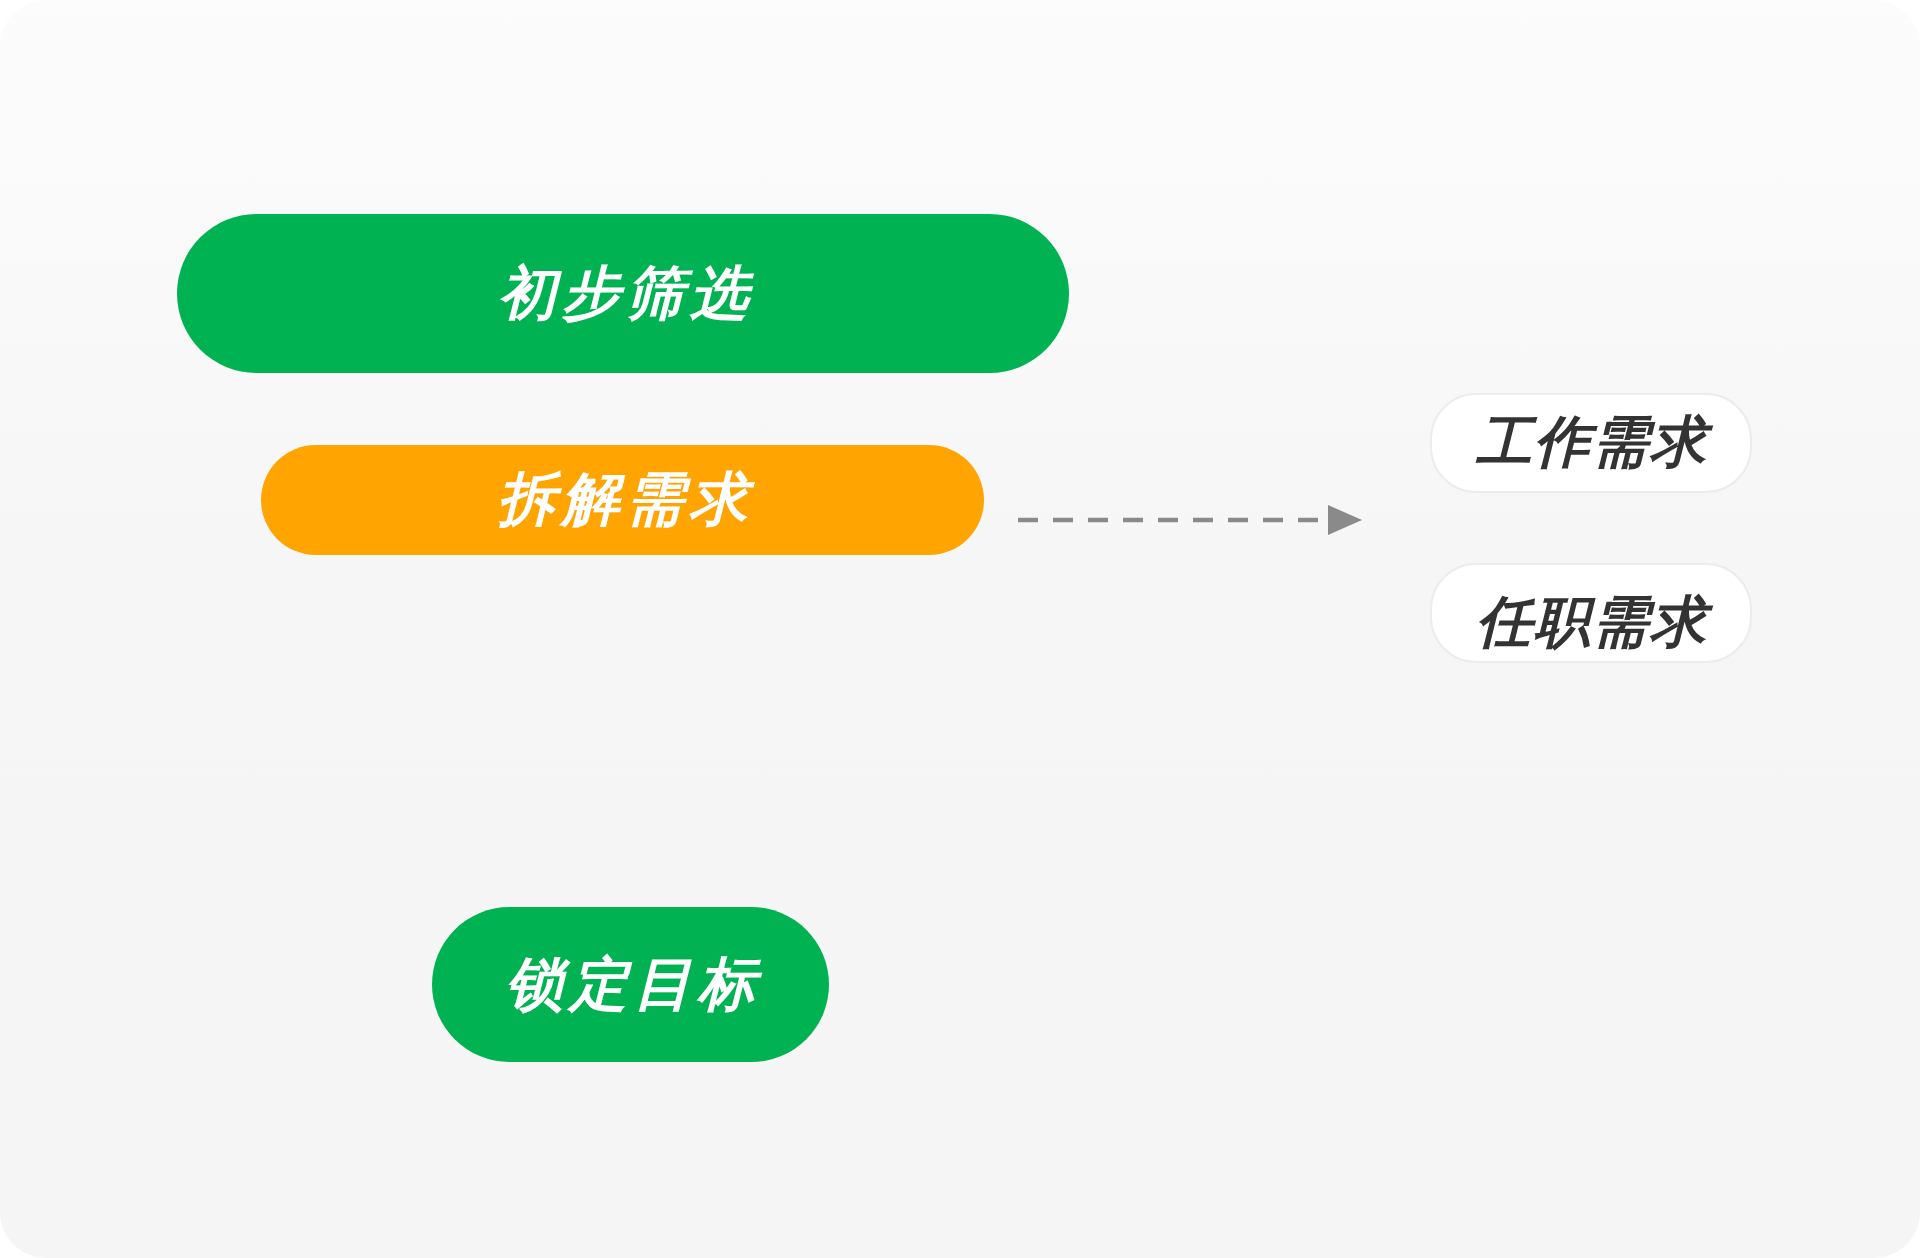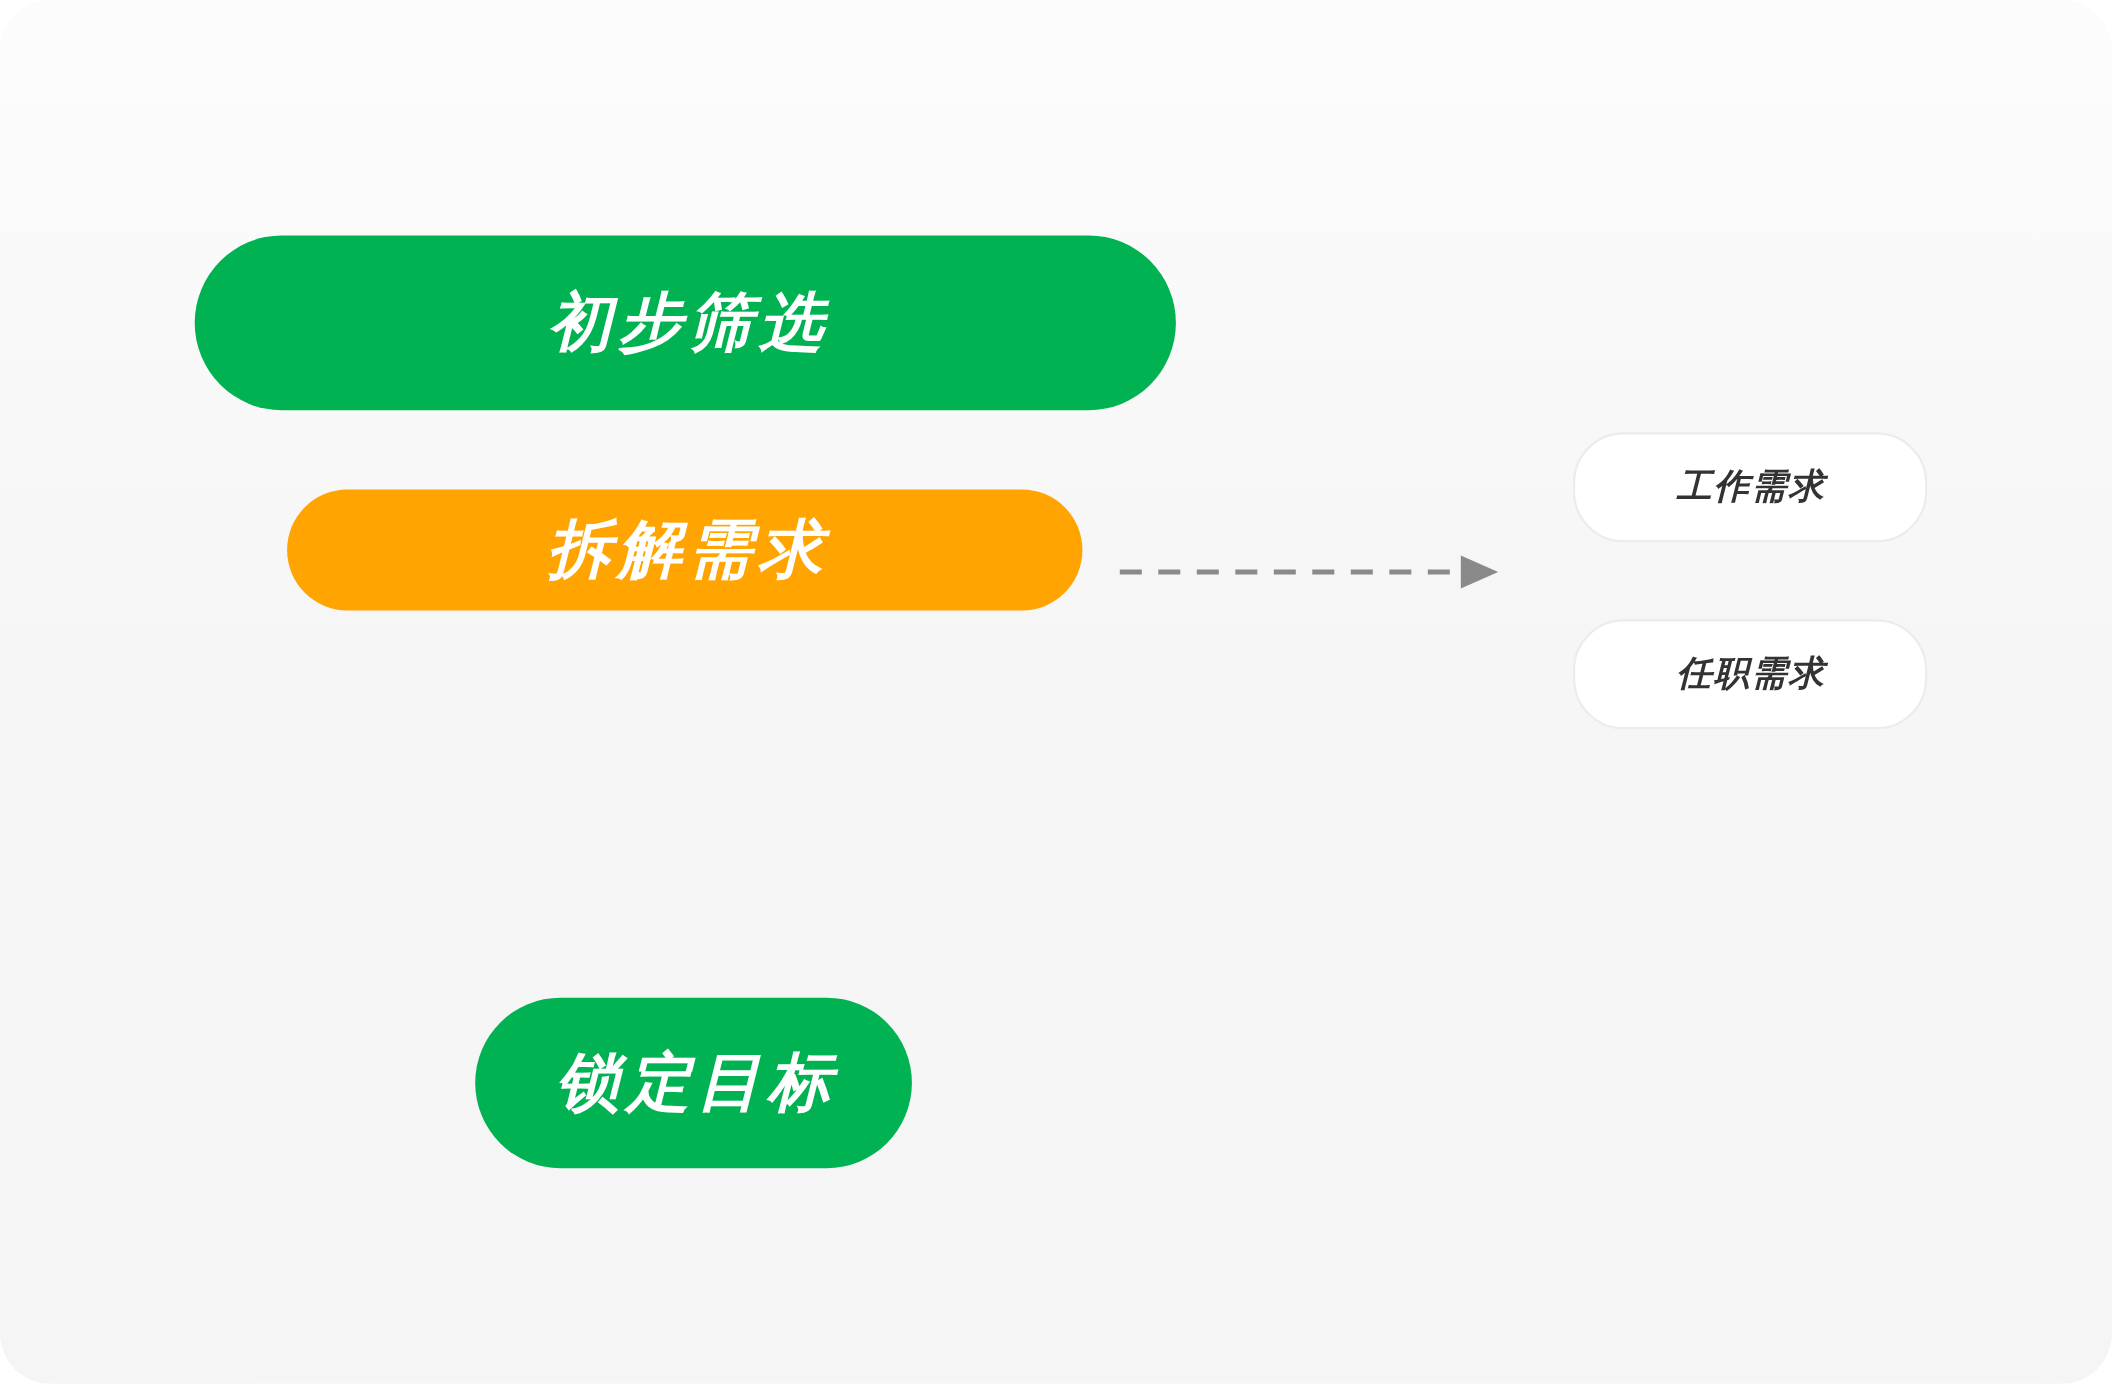--- a/index.html
+++ b/index.html
@@ -51,28 +51,28 @@
     left: 1430px;
     width: 322px; height: 100px;
     box-sizing: border-box;
     background: var(--tag_bg);
     border: 2px solid var(--tag_border);
     border-radius: 46px;
     display: flex;
     align-items: center;
     justify-content: center;
     color: var(--tag_text);
-    font-size: 32px;
+    font-size: 56px;
     font-weight: 600;
     letter-spacing: 2px;
     text-indent: 2px;
     white-space: nowrap;
   }
   .t1 { top: 393px; }
-  .t2 { top: 563px; }
+  .t2 { top: 563px; align-items: flex-end; }
 </style>
 </head>
 <body>
 
 <div class="card">
 
   <div class="pill green s1">
     <span>初步筛选</span>
   </div>
 

